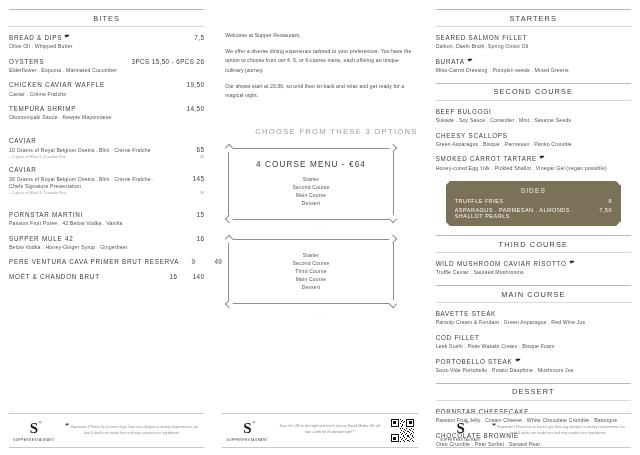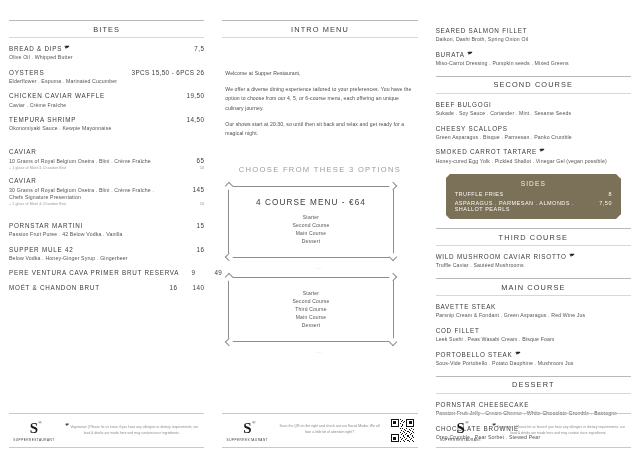--- a/index.html
+++ b/index.html
@@ -5,21 +5,21 @@
   * { box-sizing: border-box; }
   html, body {
     margin: 0; padding: 0;
     width: 640px; height: 455px;
     background: #ffffff;
     font-family: "Liberation Sans", sans-serif;
     color: #2b2b2b;
     overflow: hidden;
   }
   .page { display: flex; width: 640px; height: 455px; }
-  .col { width: 213.33px; padding: 20px 9px 0 9px; position: relative; }
+  .col { width: 213.33px; padding: 9px 9px 0 9px; position: relative; }
   .col.mid { width: 213.33px; }
 
   
   .sec { margin-bottom: 9px; }
   .sec-head {
     text-align: center;
     font-size: 7.4px;
     letter-spacing: 1.1px;
     color: #3a3a3a;
     padding: 3.5px 0 3.5px 0;
@@ -79,21 +79,21 @@
   
   .intro-body { padding: 22px 3px 0 3px; }
   .intro-p {
     font-size: 5.1px;
     color: #4a4a4a;
     line-height: 1.85;
     letter-spacing: 0.1px;
     margin: 0 0 6.5px 0;
   }
   .choose {
-    text-align: center;
+    text-align: right;
     font-size: 7.6px;
     letter-spacing: 1.3px;
     color: #9b9b9b;
     margin: 26px 0 12px 0;
   }
   .menu-box {
     position: relative;
     border: 0.8px solid #8d8d8d;
     padding: 11px 8px 12px 8px;
     margin: 0 24px 11px 6px;
@@ -335,23 +335,20 @@
               </svg></span>
           <span>Vegetarian | Please let us know if you have any allergies or dietary requirements, our food &amp; drinks are made here and may contain trace ingredients.</span>
         </div>
       </div>
     </div>
 
   </div>
 
   <div class="col mid">
 
-    <div class="sec">
-      <div class="sec-head">INTRO MENU</div>
-    </div>
 
     <div class="intro-body">
       <p class="intro-p">Welcome at Supper Restaurant,</p>
       <p class="intro-p">We offer a diverse dining experience tailored to your preferences. You have the option to choose from our 4, 5, or 6-course menu, each offering an unique culinary journey.</p>
       <p class="intro-p"> Our shows start at 20:30, so until then sit back and relax and get ready for a magical night.</p>
     </div>
 
     <div class="choose">CHOOSE FROM THESE 3 OPTIONS</div>
 
     <div class="menu-box">
@@ -463,20 +460,21 @@
           </svg>
         </div>
       </div>
     </div>
 
   </div>
 
   <div class="col right">
 
     <div class="sec">
+      <div class="sec-head">STARTERS</div>
       <div class="sec-body">
         <div class="item">
           <div class="item-name">
               <span>SEARED SALMON FILLET</span>
             </div>
           <div class="item-desc wide">Daikon, Dashi Broth, Spring Onion Oil</div>
         </div>
         <div class="item">
           <div class="item-name">
             <span>BURATA</span>

